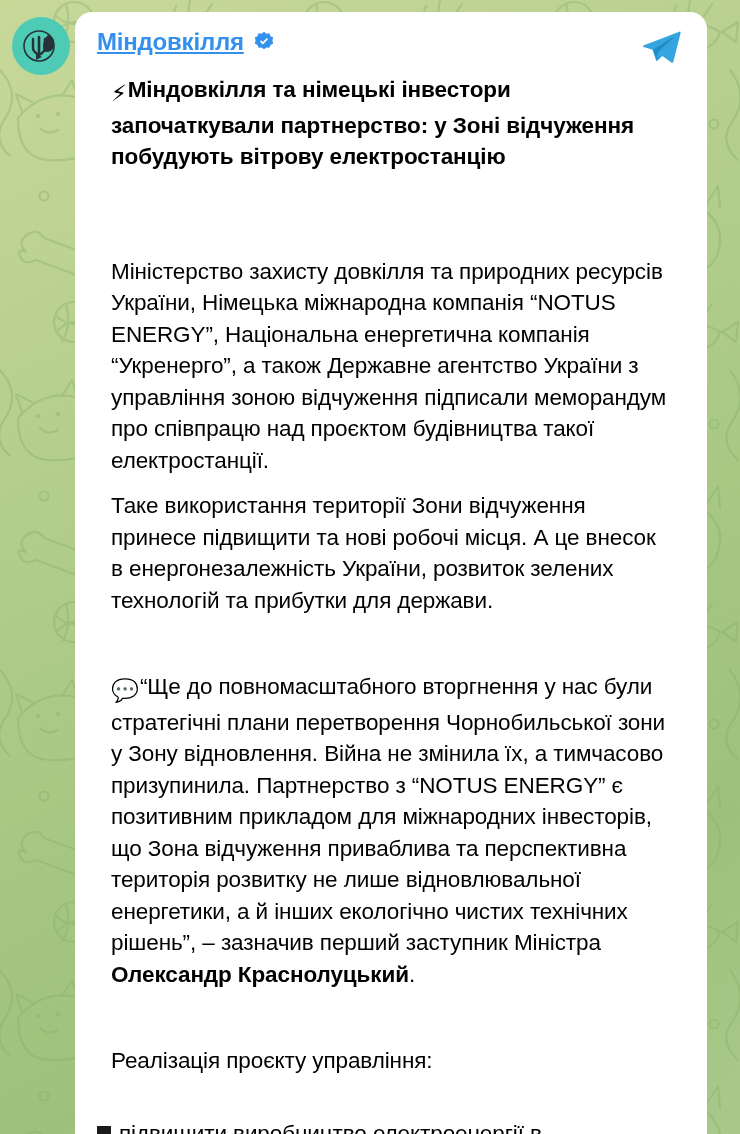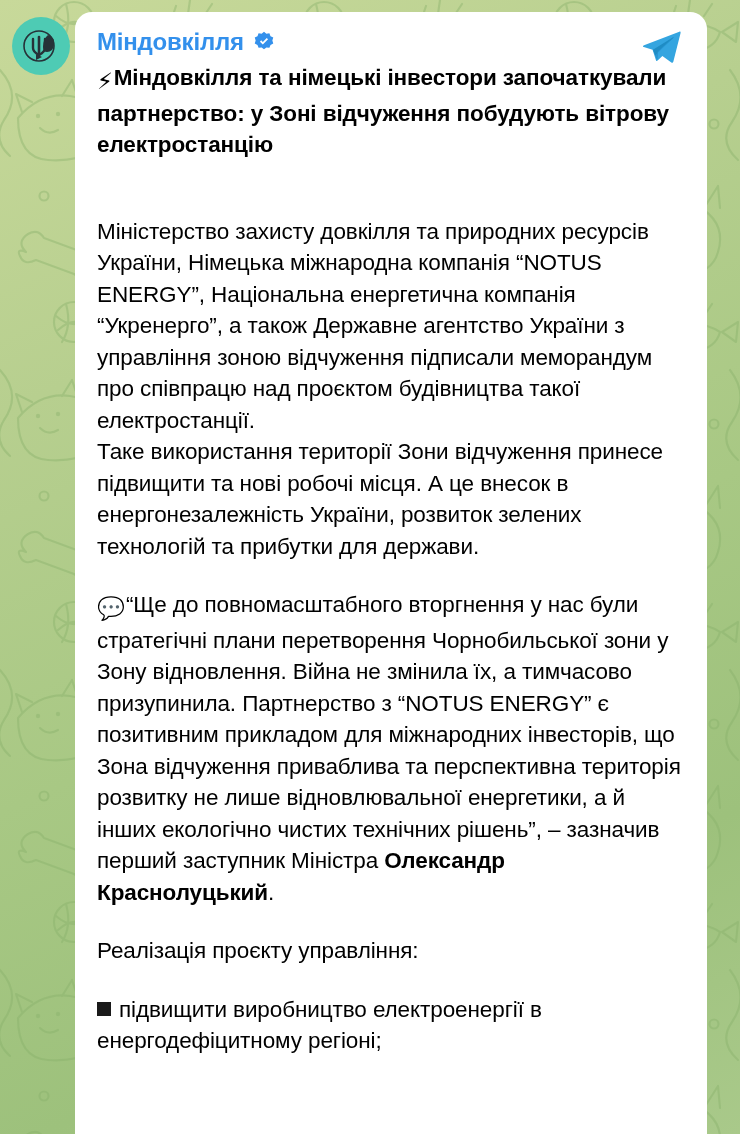--- a/index.html
+++ b/index.html
@@ -50,32 +50,33 @@
     height:32px;
     margin-bottom:2px;
   }
   #channel-block { display:flex; align-items:center; gap:9px; }
   #channel-name {
     color:#3390ec;
     font-size:24px;
     font-weight:bold;
     letter-spacing:-.2px;
     line-height:28px;
+    text-decoration:underline;
   }
   #verified-badge { width:22px; height:22px; display:block; flex:none; }
   #tg-logo { width:44px; height:44px; display:block; margin-top:-4px; margin-right:2px; }
 
   
   #msg-body {
     font-size:22.5px;
     line-height:31.5px;
     color:#000000;
     letter-spacing:-.1px;
   }
-  .para { margin:0; }
+  .para { margin:14px; }
   .gap-lg { height:28px; }
   .gap-md { height:27px; }
   .title { font-weight:bold; }
   .quote { }
   .bold { font-weight:bold; }
   .emoji {
     font-family:"DejaVu Sans", sans-serif;
     font-style:normal;
     font-weight:normal;
   }

